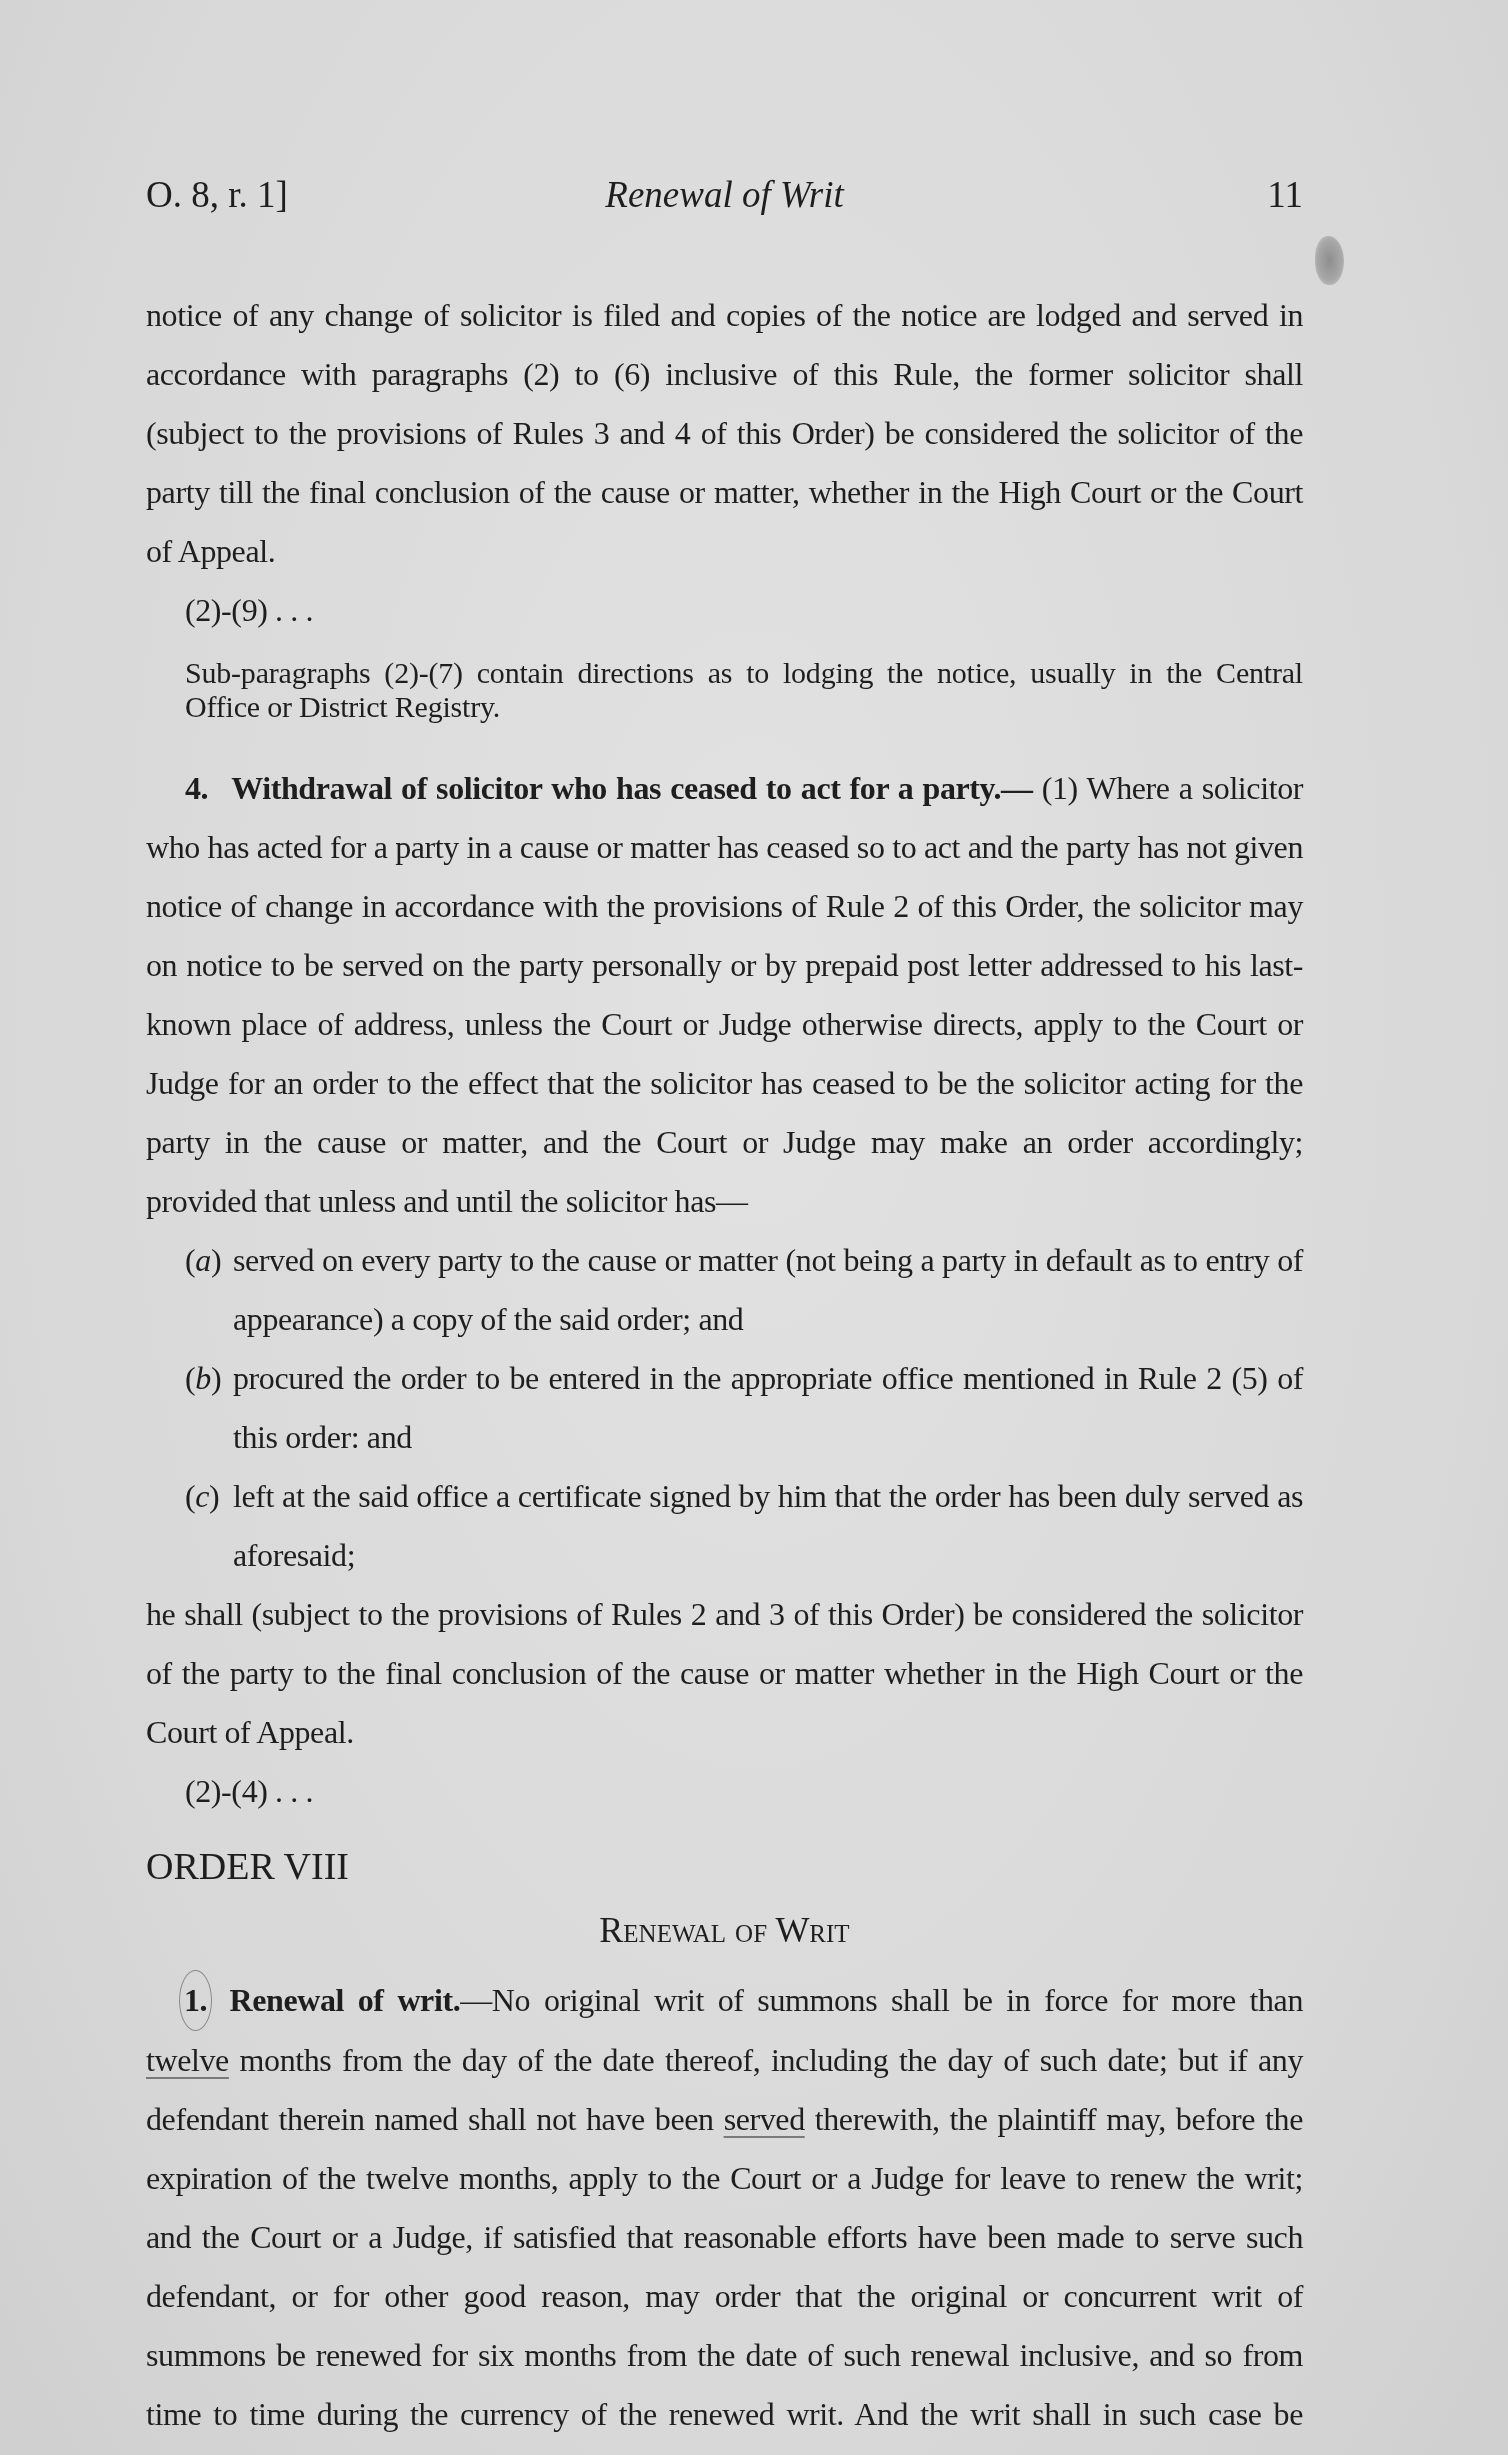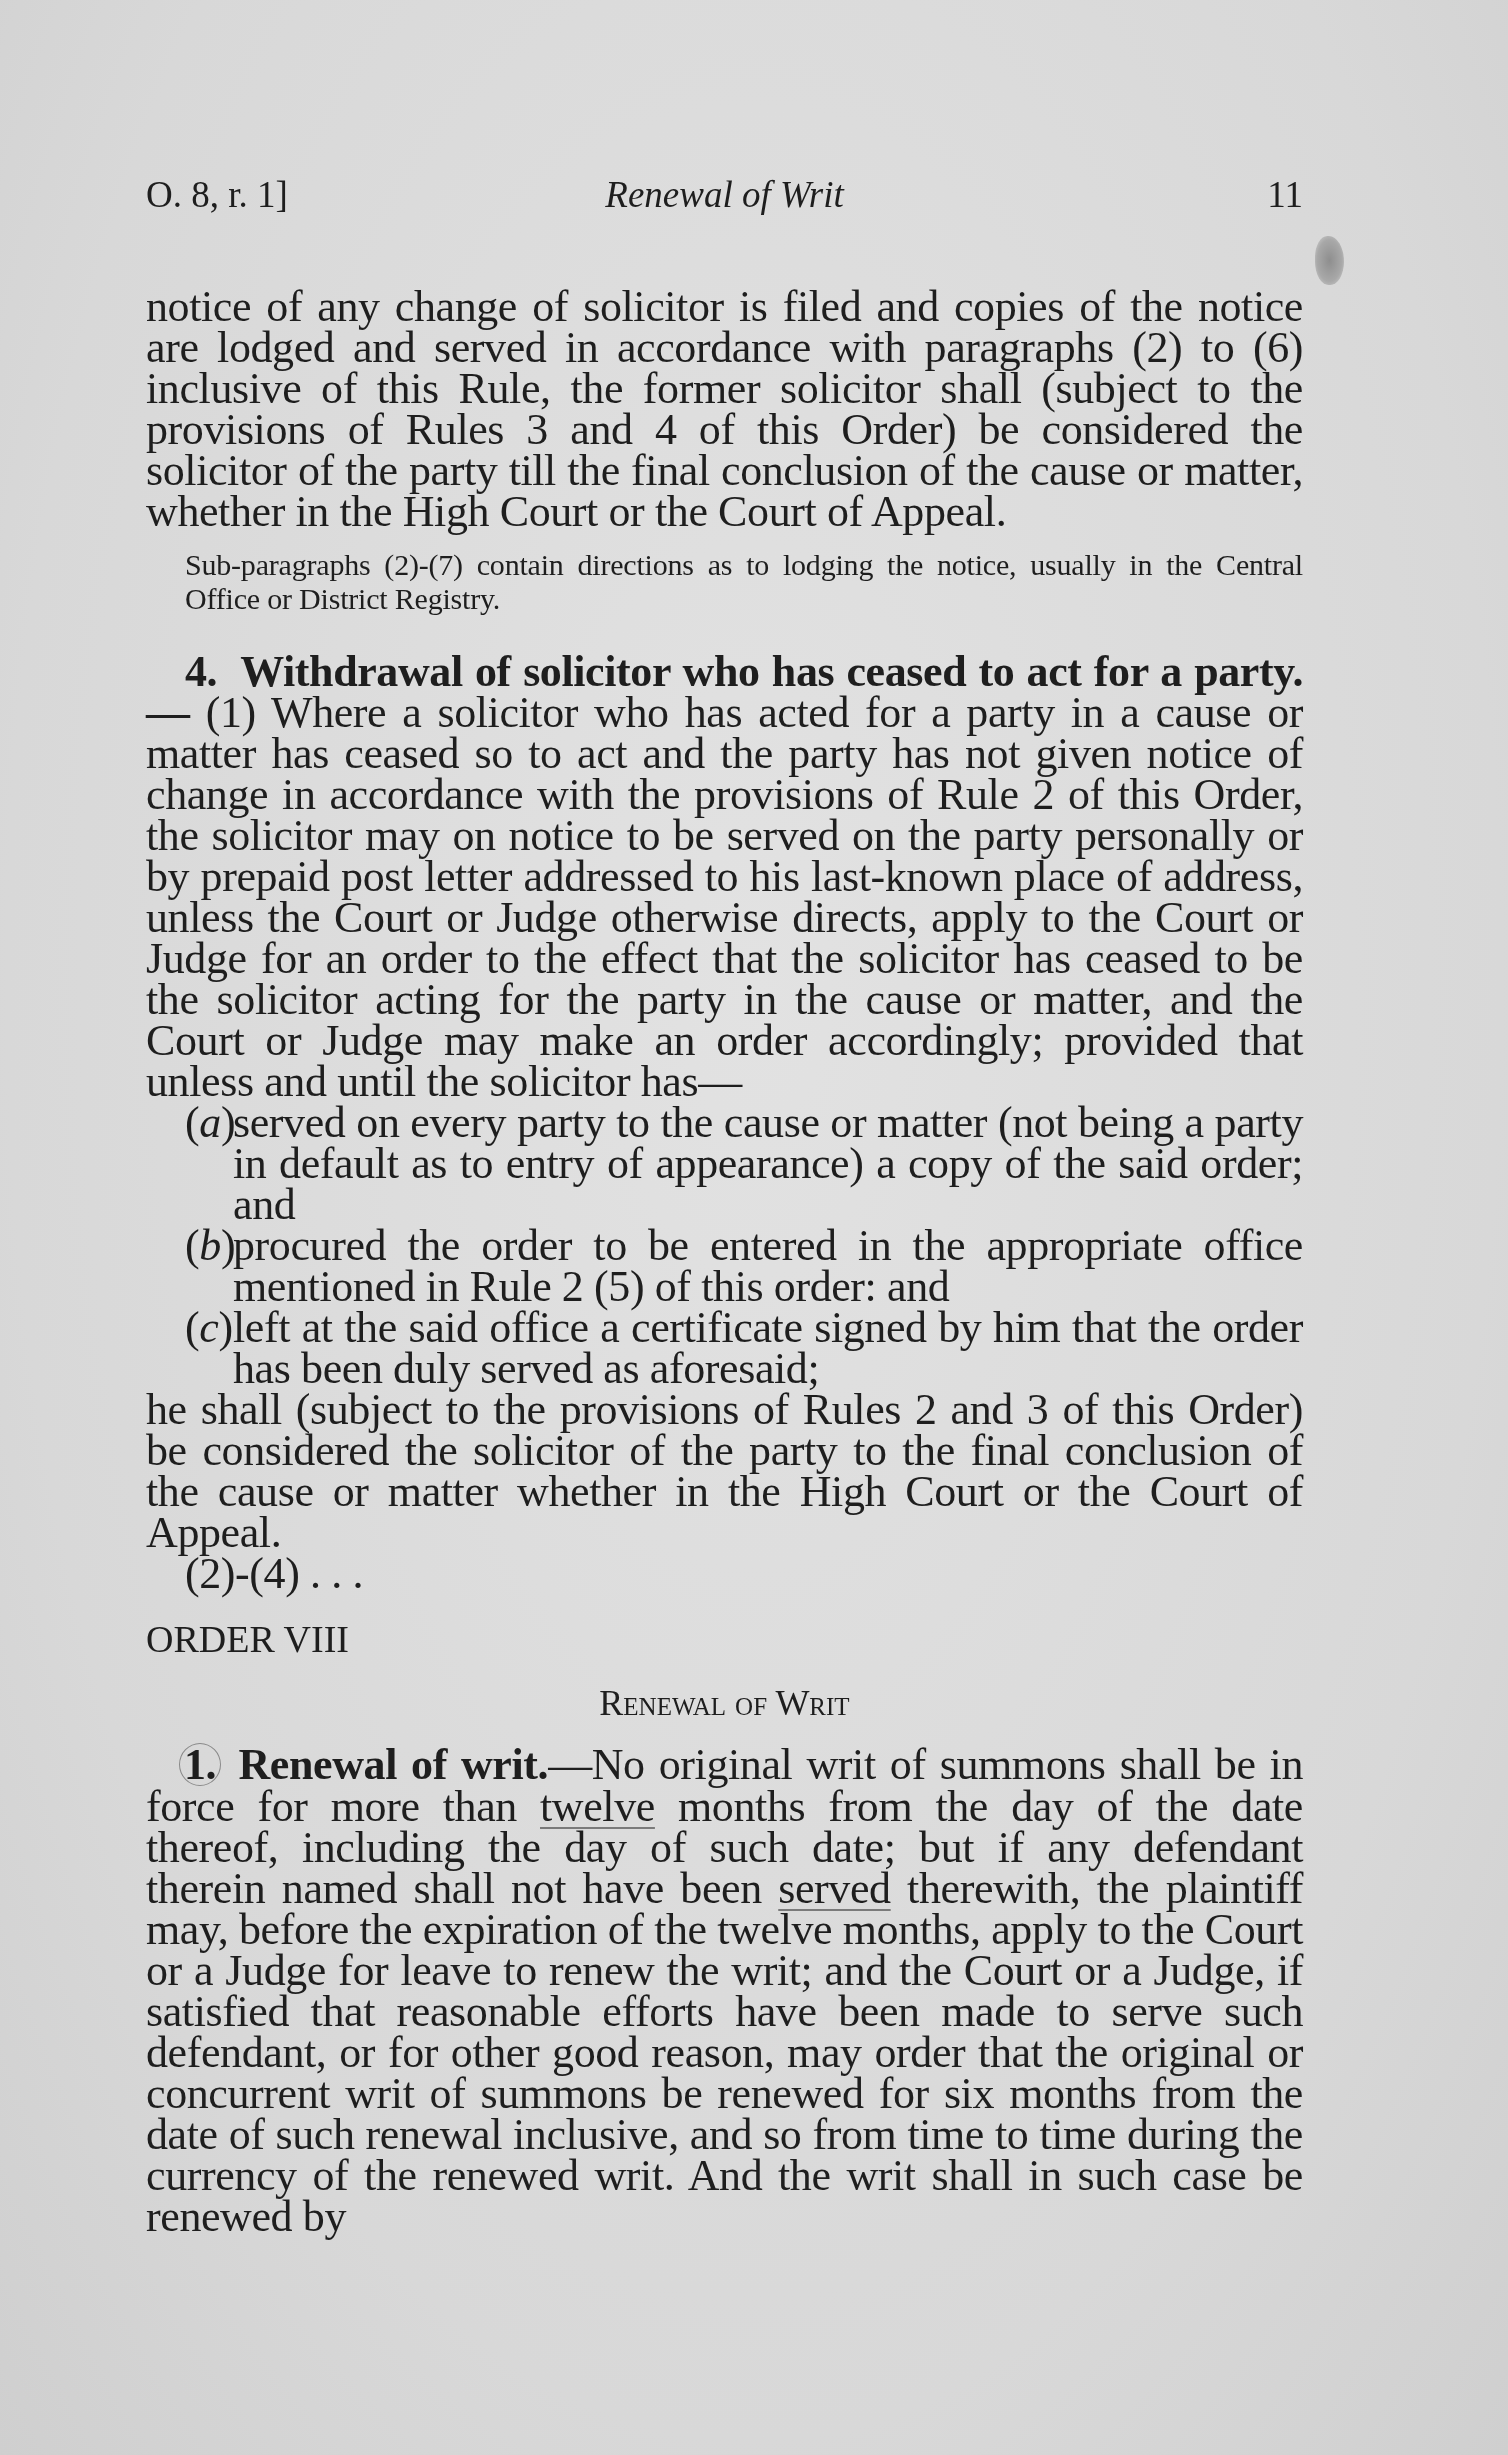--- a/index.html
+++ b/index.html
@@ -19,22 +19,22 @@
   }
   .running-head {
     display: flex; justify-content: space-between; align-items: baseline;
     font-size: 37px; line-height: 43px;
     height: 43px;
     margin-bottom: 70px;
   }
   .running-head .title { font-style: italic; position: absolute; left: 0; right: 0; text-align: center; }
   .running-head .folio { position: relative; }
   .body-text {
-    font-size: 44px;
-    line-height: 41px;
+    font-size: 32px;
+    line-height: 59px;
     text-align: justify;
     letter-spacing: -0.4px;
   }
   .body-text p { margin: 0; }
   .indent { padding-left: 39px; }
   .note {
     font-size: 30px; line-height: 34px;
     margin-top: 15.5px;
     text-align: justify;
     letter-spacing: -0.2px;
@@ -76,20 +76,21 @@
 <div class="page">
 
   <div class="running-head">
     <span>O. 8, r. 1]</span>
     <span class="title">Renewal of Writ</span>
     <span class="folio">11</span>
   </div>
 
   <div class="body-text">
     <p>notice of any change of solicitor is filed and copies of the notice are lodged and served in accordance with paragraphs (2) to (6) inclusive of this Rule, the former solicitor shall (subject to the provisions of Rules 3 and 4 of this Order) be considered the solicitor of the party till the final conclusion of the cause or matter, whether in the High Court or the Court of Appeal.</p>
+    <p class="indent">(2)-(9) . . .</p>
   </div>
 
   <div class="note">
     <p class="first" style="margin:0">Sub-paragraphs (2)-(7) contain directions as to lodging the notice, usually in the Central Office or District Registry.</p>
   </div>
 
   <div class="body-text rule-head">
     <p>
       <span class="rule-num">4.</span><span class="rule-title">Withdrawal of solicitor who has ceased to act for a party.—</span>
       <span>(1) Where a solicitor who has acted for a party in a cause or matter has ceased so to act and the party has not given notice of change in accordance with the provisions of Rule 2 of this Order, the solicitor may on notice to be served on the party personally or by prepaid post letter addressed to his last-known place of address, unless the Court or Judge otherwise directs, apply to the Court or Judge for an order to the effect that the solicitor has ceased to be the solicitor acting for the party in the cause or matter, and the Court or Judge may make an order accordingly; provided that unless and until the solicitor has—</span>

